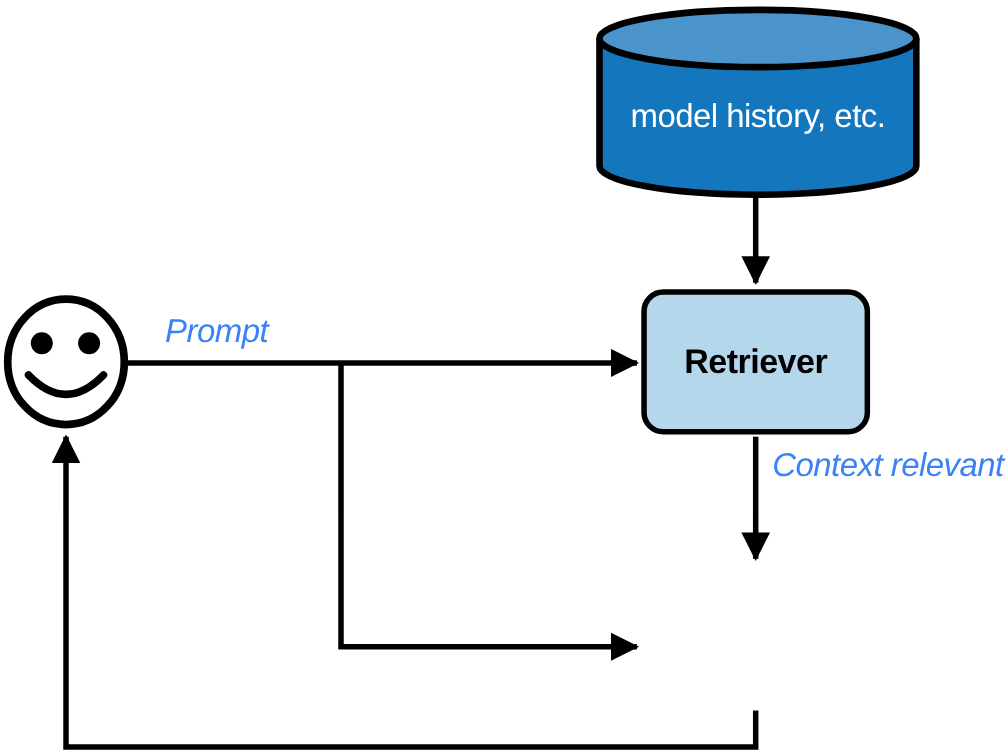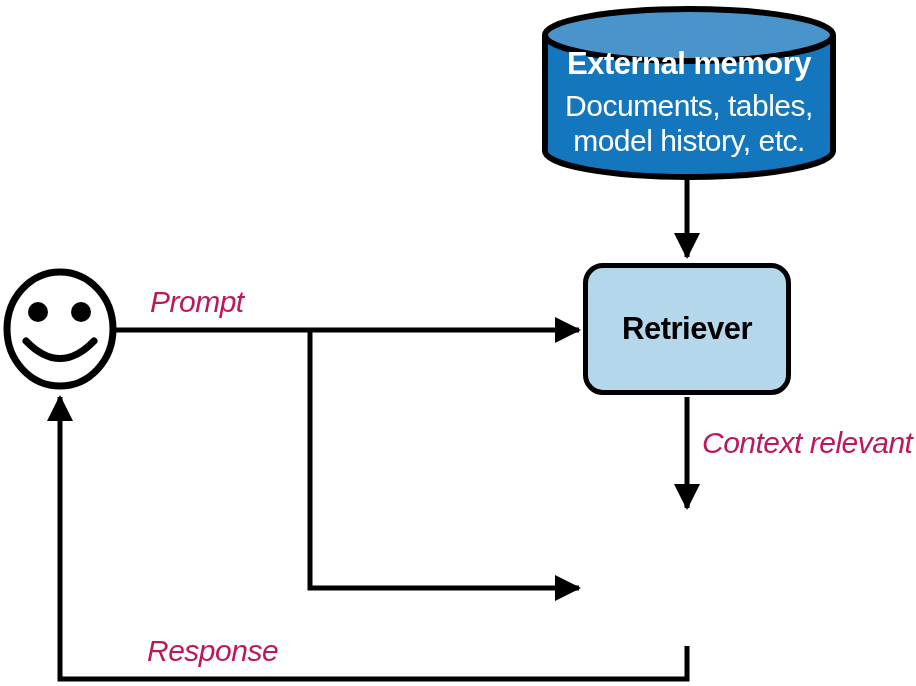--- a/index.html
+++ b/index.html
@@ -41,24 +41,24 @@
     color:#000;letter-spacing:-0.5px;
     padding:0 16px;
   }
   .node.retriever{top:263px;}
   .node.generative{top:513px;}
 
   
   .edge-label{
     position:absolute;
     font-style:italic;font-size:30px;line-height:38px;
-    color:#be185d;letter-spacing:-0.5px;white-space:nowrap;
+    color:#3b82f6;letter-spacing:-0.5px;white-space:nowrap;
   }
   .label-prompt{left:150px;top:283px;}
-  .label-context{left:702px;top:424px;}
+  .label-context{left:702px;top:405px;}
   .label-response{left:147px;top:632px;}
 </style>
 </head>
 <body>
 
 <div class="canvas">
 
   <svg width="916" height="686" viewBox="0 0 916 686">
     <defs>
       <marker id="arr" markerUnits="userSpaceOnUse" markerWidth="30" markerHeight="30" refX="24" refY="13" orient="auto">
@@ -82,29 +82,26 @@
     <path d="M687,646 L687,679 L60,679 L60,397" marker-end="url(#arr)" style="fill:none;stroke:var(--line);stroke-width:5;stroke-linejoin:miter"></path>
 
     <g>
       <ellipse cx="60" cy="329" rx="53" ry="57" style="fill:#ffffff;stroke:var(--line);stroke-width:7"></ellipse>
       <circle cx="38" cy="312" r="10" style="fill:var(--line)"></circle>
       <circle cx="81" cy="312" r="10" style="fill:var(--line)"></circle>
       <path d="M26,341 Q60,376 94,341" style="fill:none;stroke:var(--line);stroke-width:7;stroke-linecap:round"></path>
     </g>
   </svg>
 
-  <div class="cyl-text cyl-title">External memory</div>
   <div class="cyl-text cyl-sub">
-    <div>Documents, tables,</div>
     <div>model history, etc.</div>
   </div>
 
   <div class="node retriever">
     <span>Retriever</span>
   </div>
 
   <div class="edge-label label-prompt">Prompt</div>
   <div class="edge-label label-context">
     <div>Context relevant</div>
   </div>
-  <div class="edge-label label-response">Response</div>
 
 </div>
 
 </body></html>

